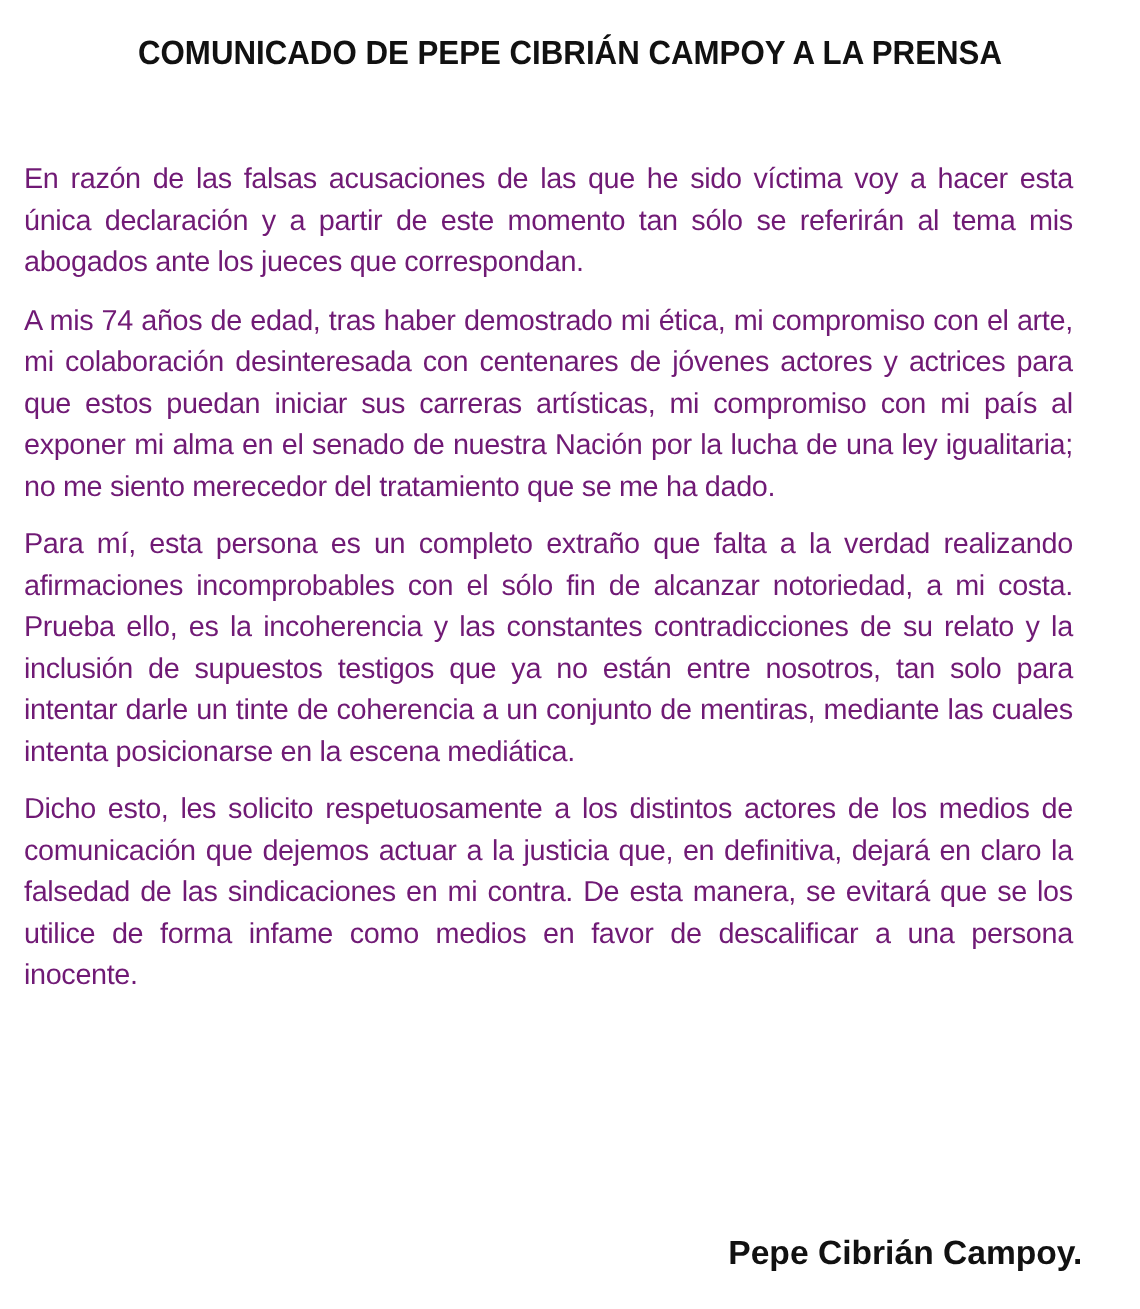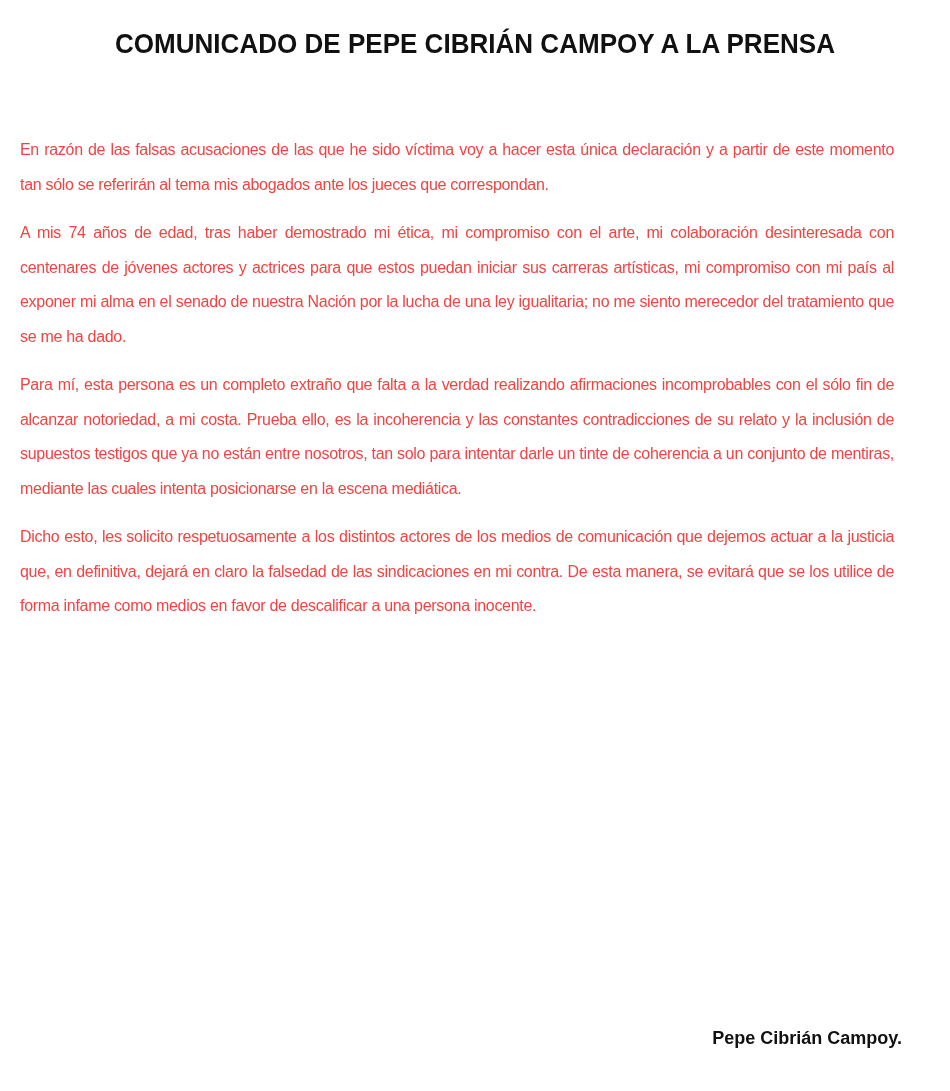--- a/index.html
+++ b/index.html
@@ -30,35 +30,35 @@
       transform-origin: center;
     }
     .body-text {
       position: absolute;
       left: 20px;
       width: 890px;
       top: 133px;
     }
     .para {
       margin: 0 16px 14px 0;
-      font-size: 16px;
+      font-size: 24px;
       line-height: 34.5px;
       text-align: justify;
-      color: #ef4444;
+      color: #701a75;
       letter-spacing: -0.3px;
     }
     .para.last-line-left {
       text-align-last: left;
     }
     .signature {
       position: absolute;
       top: 1028px;
       right: 48px;
       font-weight: bold;
-      font-size: 18px;
+      font-size: 28px;
       color: #111111;
     }
   </style>
 </head>
 <body>
 
 <h1 class="title">COMUNICADO DE PEPE CIBRIÁN CAMPOY A LA PRENSA</h1>
 
 <div class="body-text">
   <p class="para last-line-left">En razón de las falsas acusaciones de las que he sido víctima voy a hacer esta única declaración y a partir de este momento tan sólo se referirán al tema mis abogados ante los jueces que correspondan.</p>

